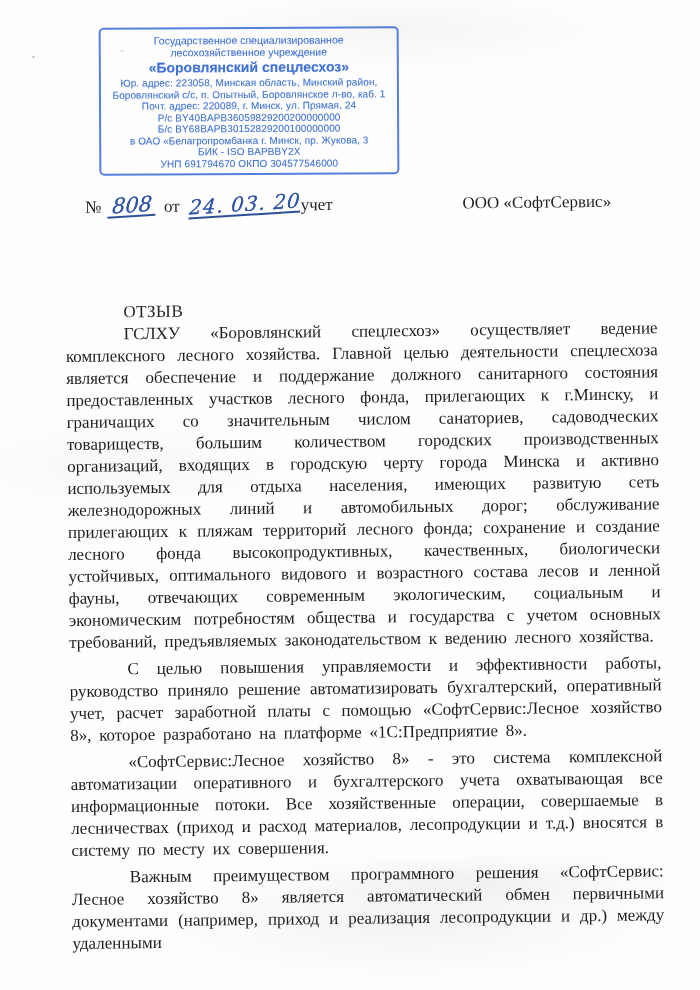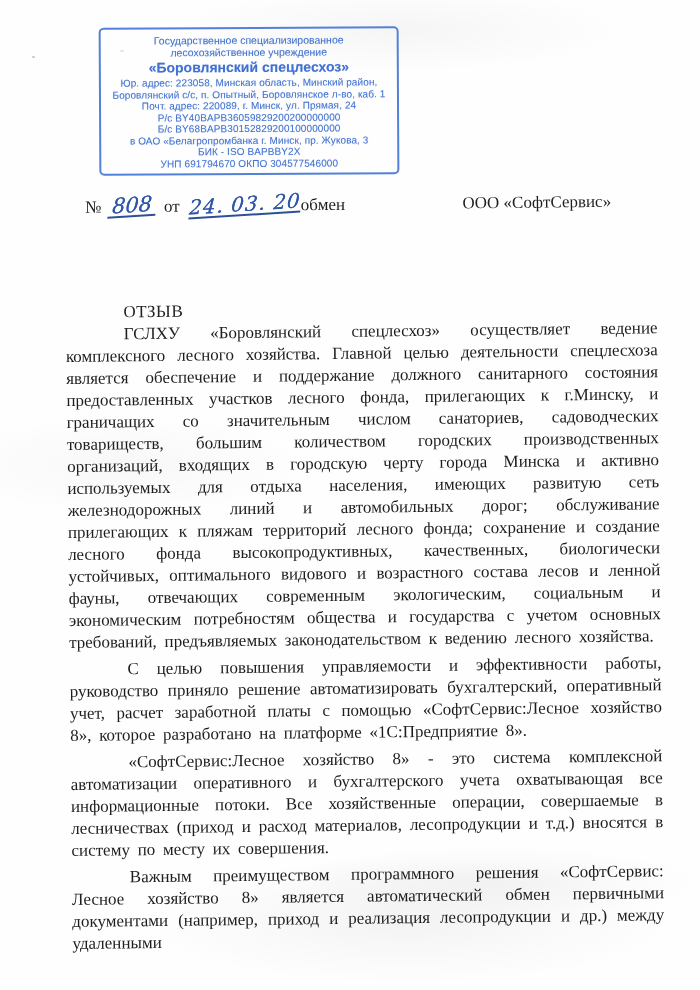--- a/index.html
+++ b/index.html
@@ -88,21 +88,21 @@
   <div class="s-small">УНП 691794670  ОКПО 304577546000</div>
 </div>
 
 <div class="content">
 
   <div class="ref-row">
     <span class="ref-group">
       <span>№</span>
       <span class="hw hw-number">808</span>
       <span>от</span>
-      <span class="hw hw-date">24. 03. 20</span><span>обмен</span>
+      <span class="hw hw-date">24. 03. 20</span><span>учет</span>
     </span>
     <span class="recipient">ООО «СофтСервис»</span>
   </div>
 
   <div class="doc-title">ОТЗЫВ</div>
 
   <div class="body-text">
     <p>ГСЛХУ «Боровлянский спецлесхоз» осуществляет ведение комплексного лесного хозяйства. Главной целью деятельности спецлесхоза является обеспечение и поддержание должного санитарного состояния предоставленных участков лесного фонда, прилегающих к г.Минску, и граничащих со значительным числом санаториев, садоводческих товариществ, большим количеством городских производственных организаций, входящих в городскую черту города Минска и активно используемых для отдыха населения, имеющих развитую сеть железнодорожных линий и автомобильных дорог; обслуживание прилегающих к пляжам территорий лесного фонда; сохранение и создание лесного фонда высокопродуктивных, качественных, биологически устойчивых, оптимального видового и возрастного состава лесов и ленной фауны, отвечающих современным экологическим, социальным и экономическим потребностям общества и государства с учетом основных требований, предъявляемых законодательством к ведению лесного хозяйства.</p>
     <p>С целью повышения управляемости и эффективности работы, руководство приняло решение автоматизировать бухгалтерский, оперативный учет, расчет заработной платы с помощью «СофтСервис:Лесное хозяйство 8», которое разработано на платформе «1С:Предприятие 8».</p>
     <p>«СофтСервис:Лесное хозяйство 8» - это система комплексной автоматизации оперативного и бухгалтерского учета охватывающая все информационные потоки. Все хозяйственные операции, совершаемые в лесничествах (приход и расход материалов, лесопродукции и т.д.) вносятся в систему по месту их совершения.</p>

